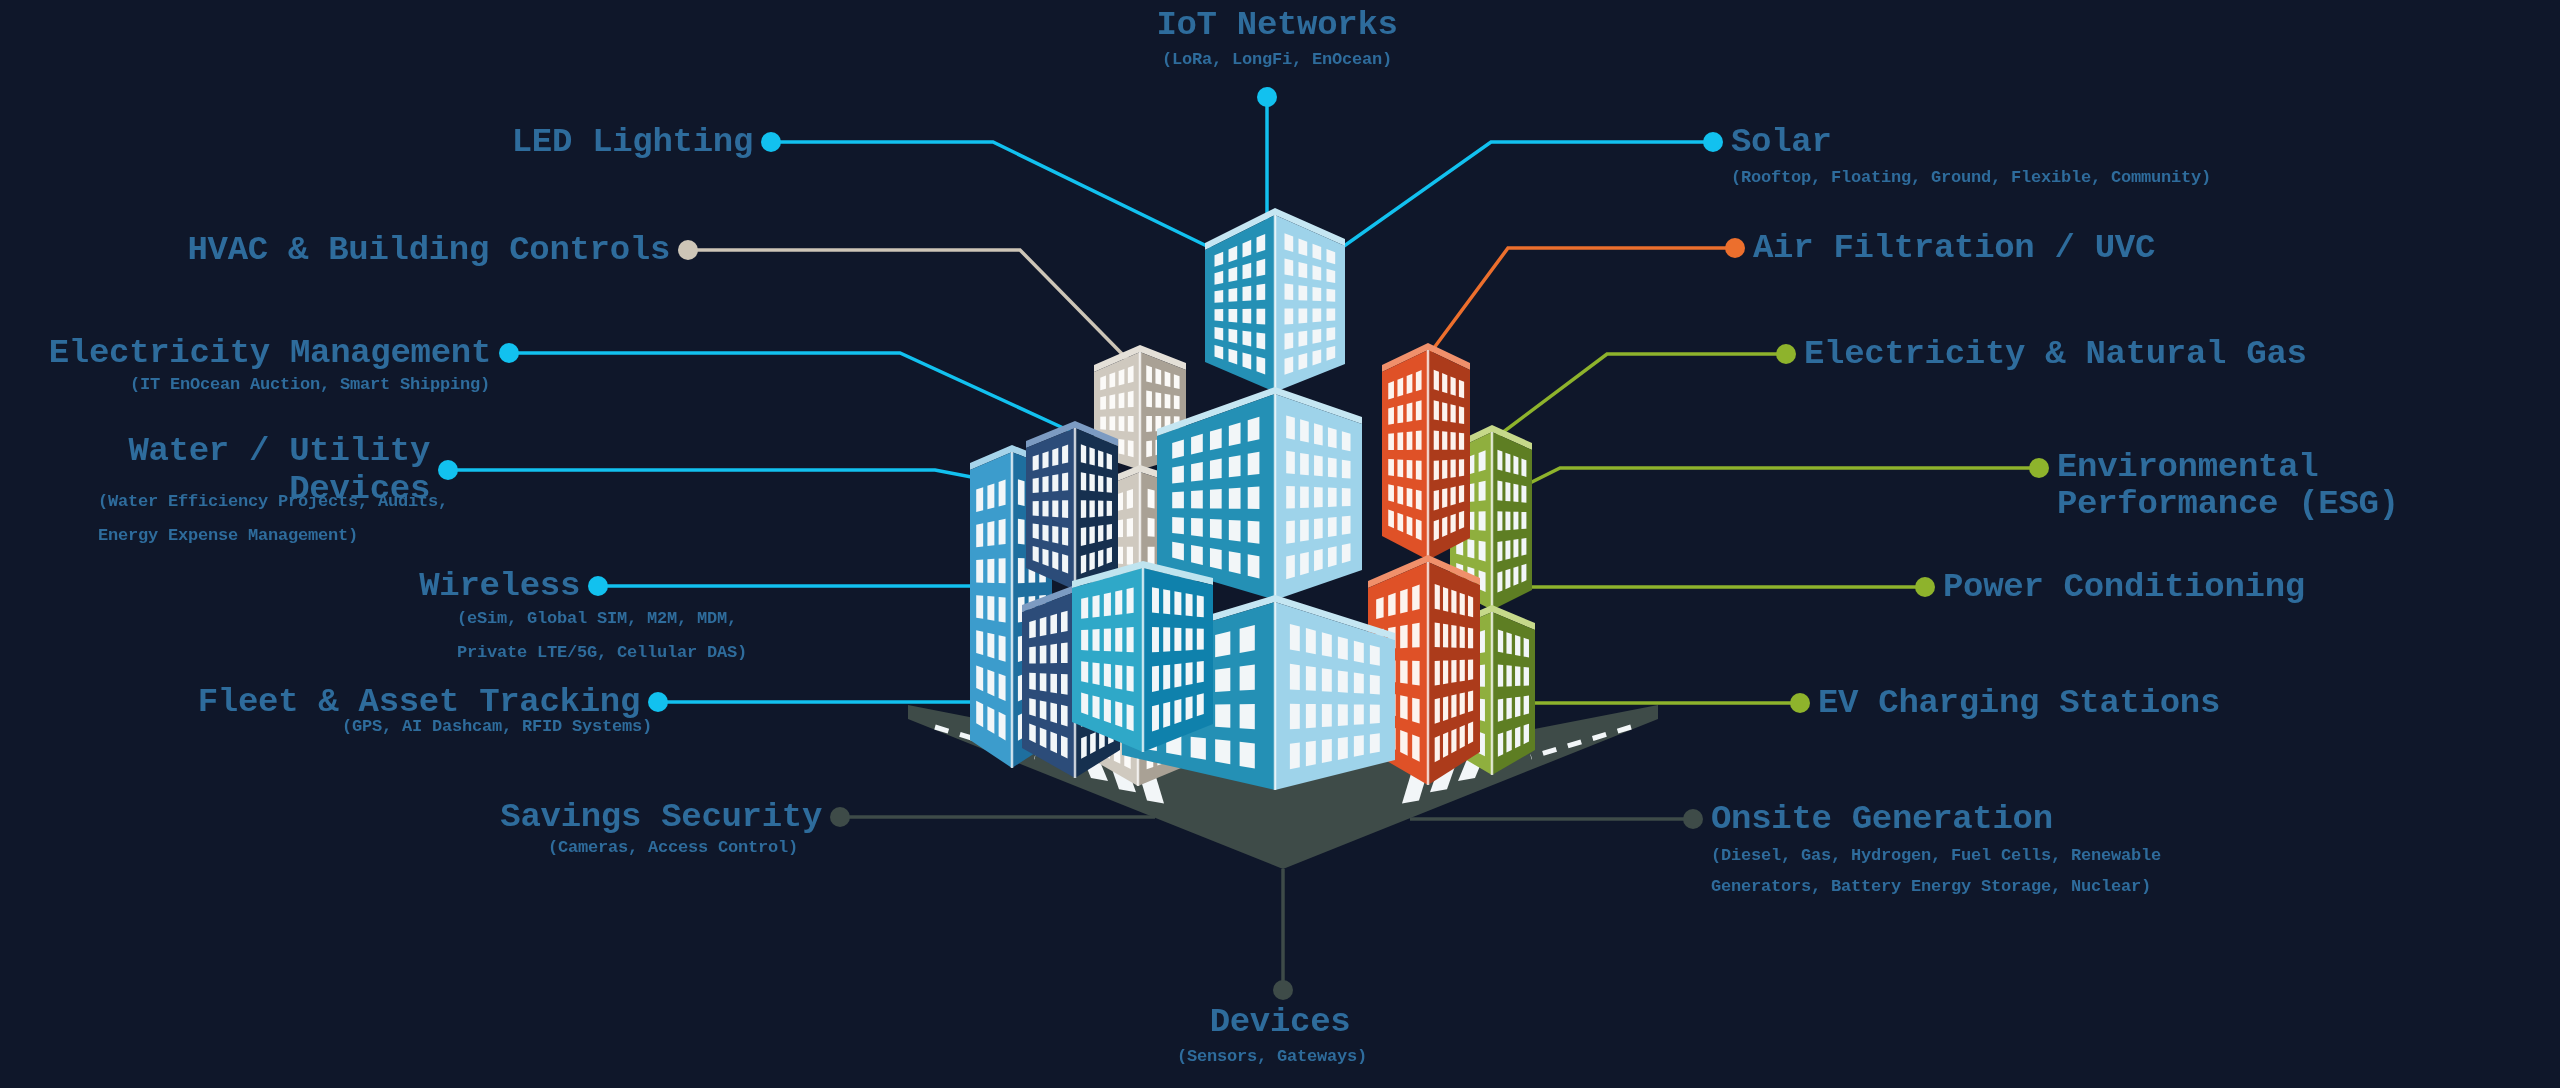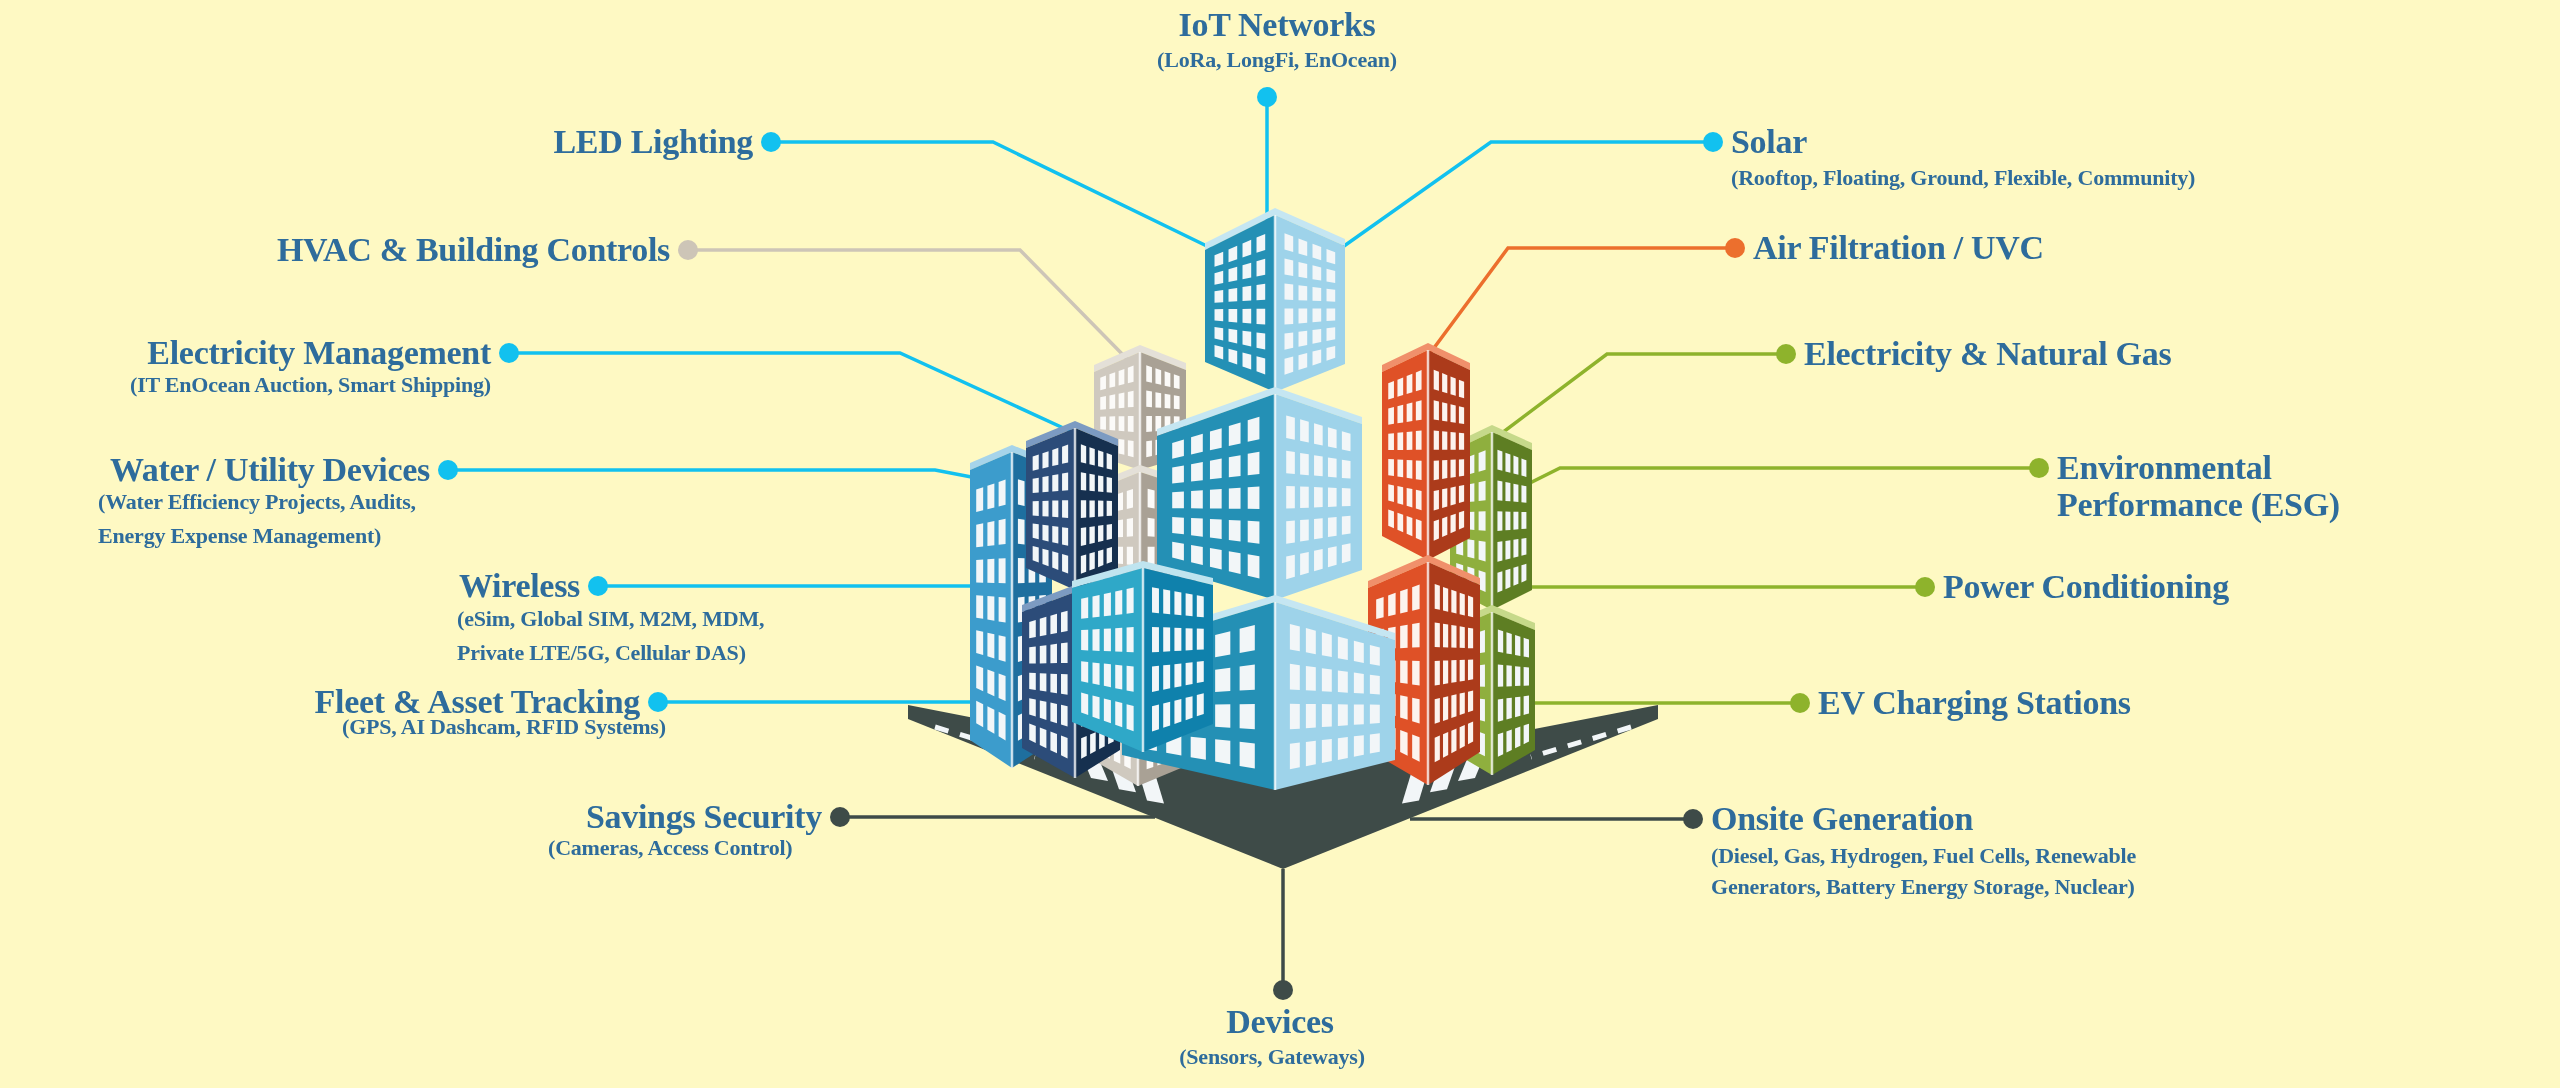--- a/index.html
+++ b/index.html
@@ -1,22 +1,22 @@
 <!DOCTYPE html>
 <html style="--text_blue: #2E6C9C; --accent_cyan: #12C1EF; --accent_beige: #CDC5B7; --accent_orange: #EC6F2D; --accent_green: #8EB32C; --accent_dark: #3E4B48; --road: #3E4B48; --window_white: #F2F6F8; --bldg_tower_left: #2490B5; --bldg_tower_right: #9ED3EA; --bldg_tower_cap: #C5E6F2; --bldg_front_left: #2FA8C8; --bldg_front_right: #0F81AC; --bldg_front_cap: #BFE4EF; --bldg_gray_left: #CFC9BF; --bldg_gray_right: #A9A195; --bldg_gray_cap: #E4E0D8; --bldg_navy_left: #2C4C79; --bldg_navy_right: #16304F; --bldg_navy_cap: #7C9BC2; --bldg_red_left: #DF5127; --bldg_red_right: #AC3B1B; --bldg_red_cap: #F0906B; --bldg_olive_left: #8FAF3E; --bldg_olive_right: #5E7E23; --bldg_olive_cap: #C6D98A; --bldg_blue_left: #3C9CCC; --bldg_blue_right: #1E6F9F; --bldg_blue_cap: #A6D4EA;"><head>
 <meta charset="utf-8">
 <style>
   html,body{margin:0;padding:0;background:#ffffff;}
-  #stage{position:relative;width:2560px;height:1088px;background:#fef9c3;overflow:hidden;
-         font-family:Liberation Serif, serif;}
+  #stage{position:relative;width:2560px;height:1088px;background:#0f172a;overflow:hidden;
+         font-family:Liberation Mono, monospace;}
   #scene{position:absolute;left:0;top:0;}
   .label{position:absolute;font-weight:bold;color:var(--text_blue);white-space:pre-line;}
   .title{font-size:34px;line-height:38px;letter-spacing:-0.3px;}
   .title.two{line-height:37px;}
-  .sub{font-size:22px;line-height:34px;letter-spacing:-0.2px;}
+  .sub{font-size:17px;line-height:34px;letter-spacing:-0.2px;}
   .sub.tight{line-height:31px;}
   .vc{transform:translateY(-50%);}
   .cc{transform:translate(-50%,-50%);text-align:center;}
   .ra{text-align:right;}
   svg path.ln{fill:none;stroke-width:3.5px;}
   .ln-cyan{stroke:var(--accent_cyan);}  .dt-cyan{fill:var(--accent_cyan);}
   .ln-beige{stroke:var(--accent_beige);}.dt-beige{fill:var(--accent_beige);}
   .ln-orange{stroke:var(--accent_orange);}.dt-orange{fill:var(--accent_orange);}
   .ln-green{stroke:var(--accent_green);} .dt-green{fill:var(--accent_green);}
   .ln-dark{stroke:var(--accent_dark);}  .dt-dark{fill:var(--accent_dark);}

